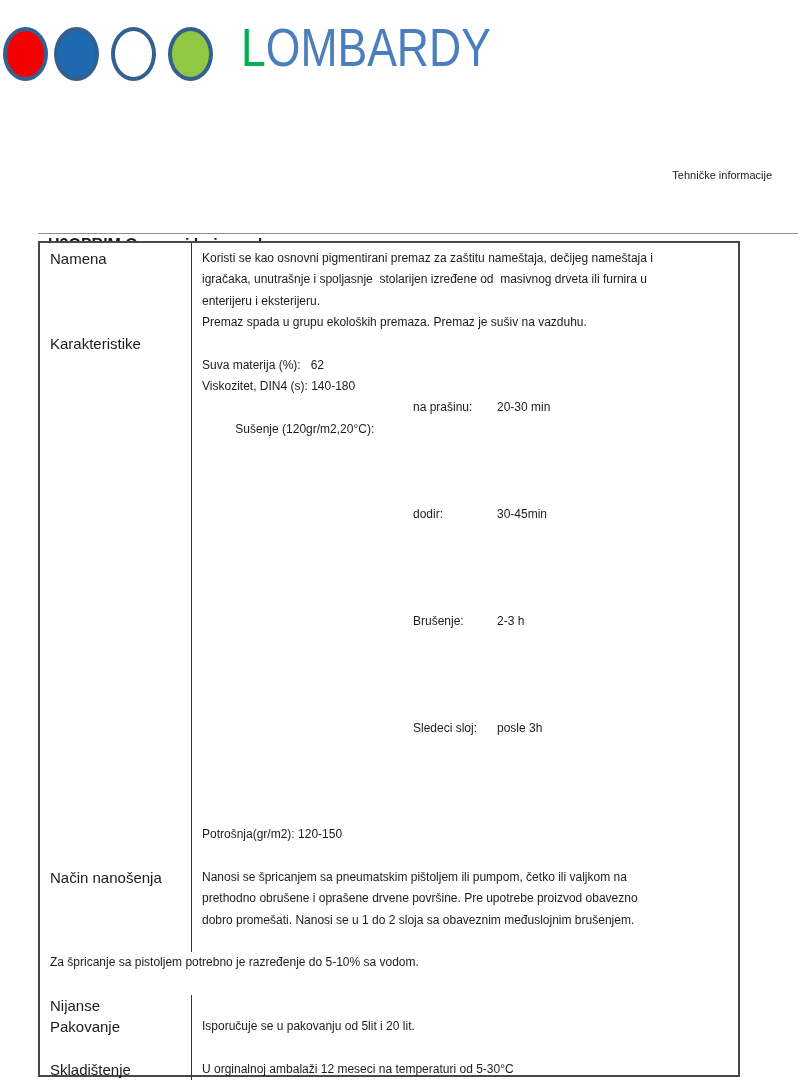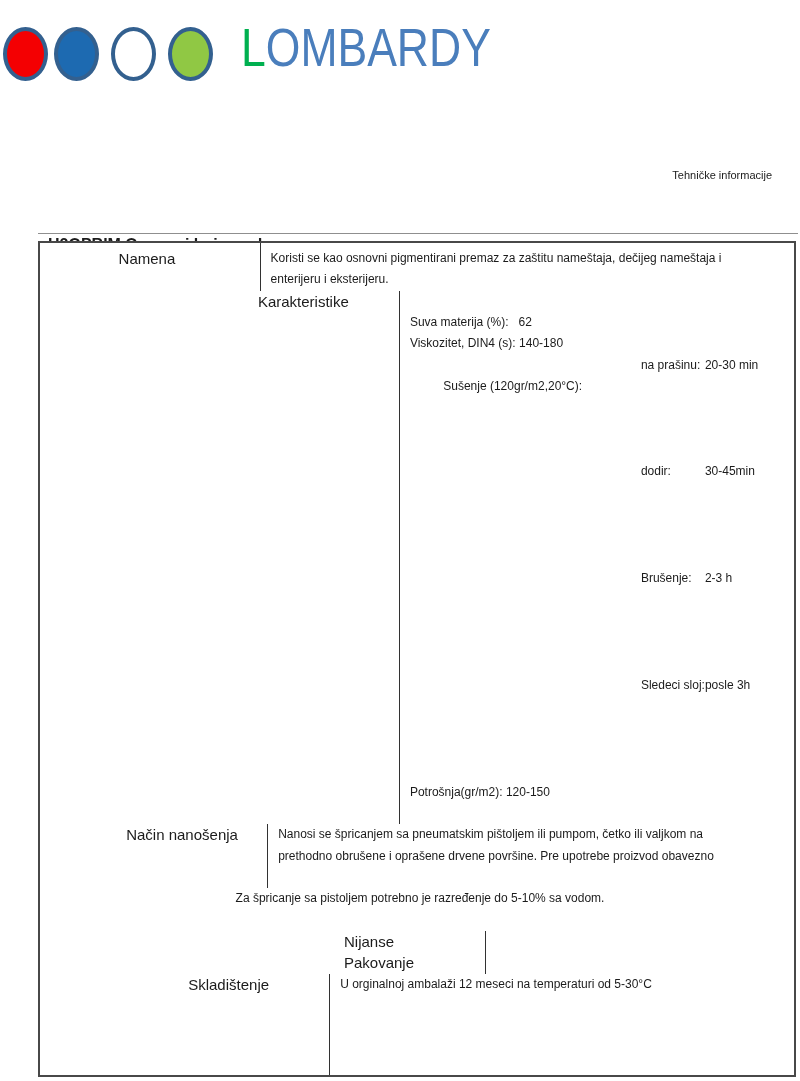--- a/index.html
+++ b/index.html
@@ -46,44 +46,43 @@
   }
 
   .top-rule {
     position:absolute; top:233px; left:38px; width:760px; height:1px;
     background:#8f8f8f;
   }
 
   
   .spec-table {
     position:absolute; top:241px; left:38px;
-    width:758px; height:836px;
+    width:702px; height:836px;
     border:2px solid #484848;
     display:flex; flex-direction:column;
     background:#fff;
-    align-items:center;
   }
   .trow { display:flex; flex:0 0 auto; }
   .trow.grow { flex:1 1 auto; }
   .tlabel {
     flex:0 0 152px; width:152px;
     border-right:1px solid #323232;
     padding-left:10px;
     font-size:15px; line-height:21.35px;
     white-space:pre;
   }
   .tcontent {
     flex:1 1 auto;
     padding-left:10px; padding-right:4px;
     font-size:12px; line-height:21.35px;
   }
   .trow:first-child .tlabel, .trow:first-child .tcontent { padding-top:5px; }
   .line { min-height:21.35px; white-space:pre; }
   .cline { position:relative; }
-  .cline .ss { position:absolute; left:211px; top:0;margin-left:20px; }
+  .cline .ss { position:absolute; left:211px; top:0; }
   .cline .sv { position:absolute; left:295px; top:0; }
 </style>
 </head>
 <body>
 
 <div class="page">
 
   <div class="logo">
     <span class="circle c0" style="background: rgb(244, 0, 2); border-color: rgb(51, 96, 143);"></span>
     <span class="circle c1" style="background: rgb(29, 106, 177); border-color: rgb(51, 96, 143);"></span>
@@ -96,21 +95,23 @@
   <div class="page-title">H2OPRIM Osnovni boja za drvo</div>
 
   <div class="top-rule"></div>
 
   <div class="spec-table">
 
     <div class="trow">
       <div class="tlabel">Namena</div>
       <div class="tcontent">
         <div class="line">Koristi se kao osnovni pigmentirani premaz za zaštitu nameštaja, dečijeg nameštaja i</div>
+        <div class="line">igračaka, unutrašnje i spoljasnje  stolarijen izređene od  masivnog drveta ili furnira u</div>
         <div class="line">enterijeru i eksterijeru.</div>
+        <div class="line">Premaz spada u grupu ekoloških premaza. Premaz je sušiv na vazduhu.</div>
       </div>
     </div>
 
     <div class="trow">
       <div class="tlabel">Karakteristike</div>
       <div class="tcontent">
         <div class="line"></div>
         <div class="line">Suva materija (%):   62</div>
         <div class="line">Viskozitet, DIN4 (s): 140-180</div>
         <div class="line cline">
@@ -136,20 +137,21 @@
         <div class="line">Potrošnja(gr/m2): 120-150</div>
         <div class="line"></div>
       </div>
     </div>
 
     <div class="trow">
       <div class="tlabel">Način nanošenja</div>
       <div class="tcontent">
         <div class="line">Nanosi se špricanjem sa pneumatskim pištoljem ili pumpom, četko ili valjkom na</div>
         <div class="line">prethodno obrušene i oprašene drvene površine. Pre upotrebe proizvod obavezno</div>
+        <div class="line">dobro promešati. Nanosi se u 1 do 2 sloja sa obaveznim međuslojnim brušenjem.</div>
         <div class="line"></div>
       </div>
     </div>
 
     <div class="trow">
       <div class="tcontent">
         <div class="line">Za špricanje sa pistoljem potrebno je razređenje do 5-10% sa vodom.</div>
         <div class="line"></div>
       </div>
     </div>
@@ -157,20 +159,21 @@
     <div class="trow">
       <div class="tlabel">Nijanse</div>
       <div class="tcontent">
         <div class="line"></div>
       </div>
     </div>
 
     <div class="trow">
       <div class="tlabel">Pakovanje</div>
       <div class="tcontent">
+        <div class="line">Isporučuje se u pakovanju od 5lit i 20 lit.</div>
         <div class="line"></div>
       </div>
     </div>
 
     <div class="trow grow">
       <div class="tlabel">Skladištenje</div>
       <div class="tcontent">
         <div class="line">U orginalnoj ambalaži 12 meseci na temperaturi od 5-30°C</div>
 
       </div>

